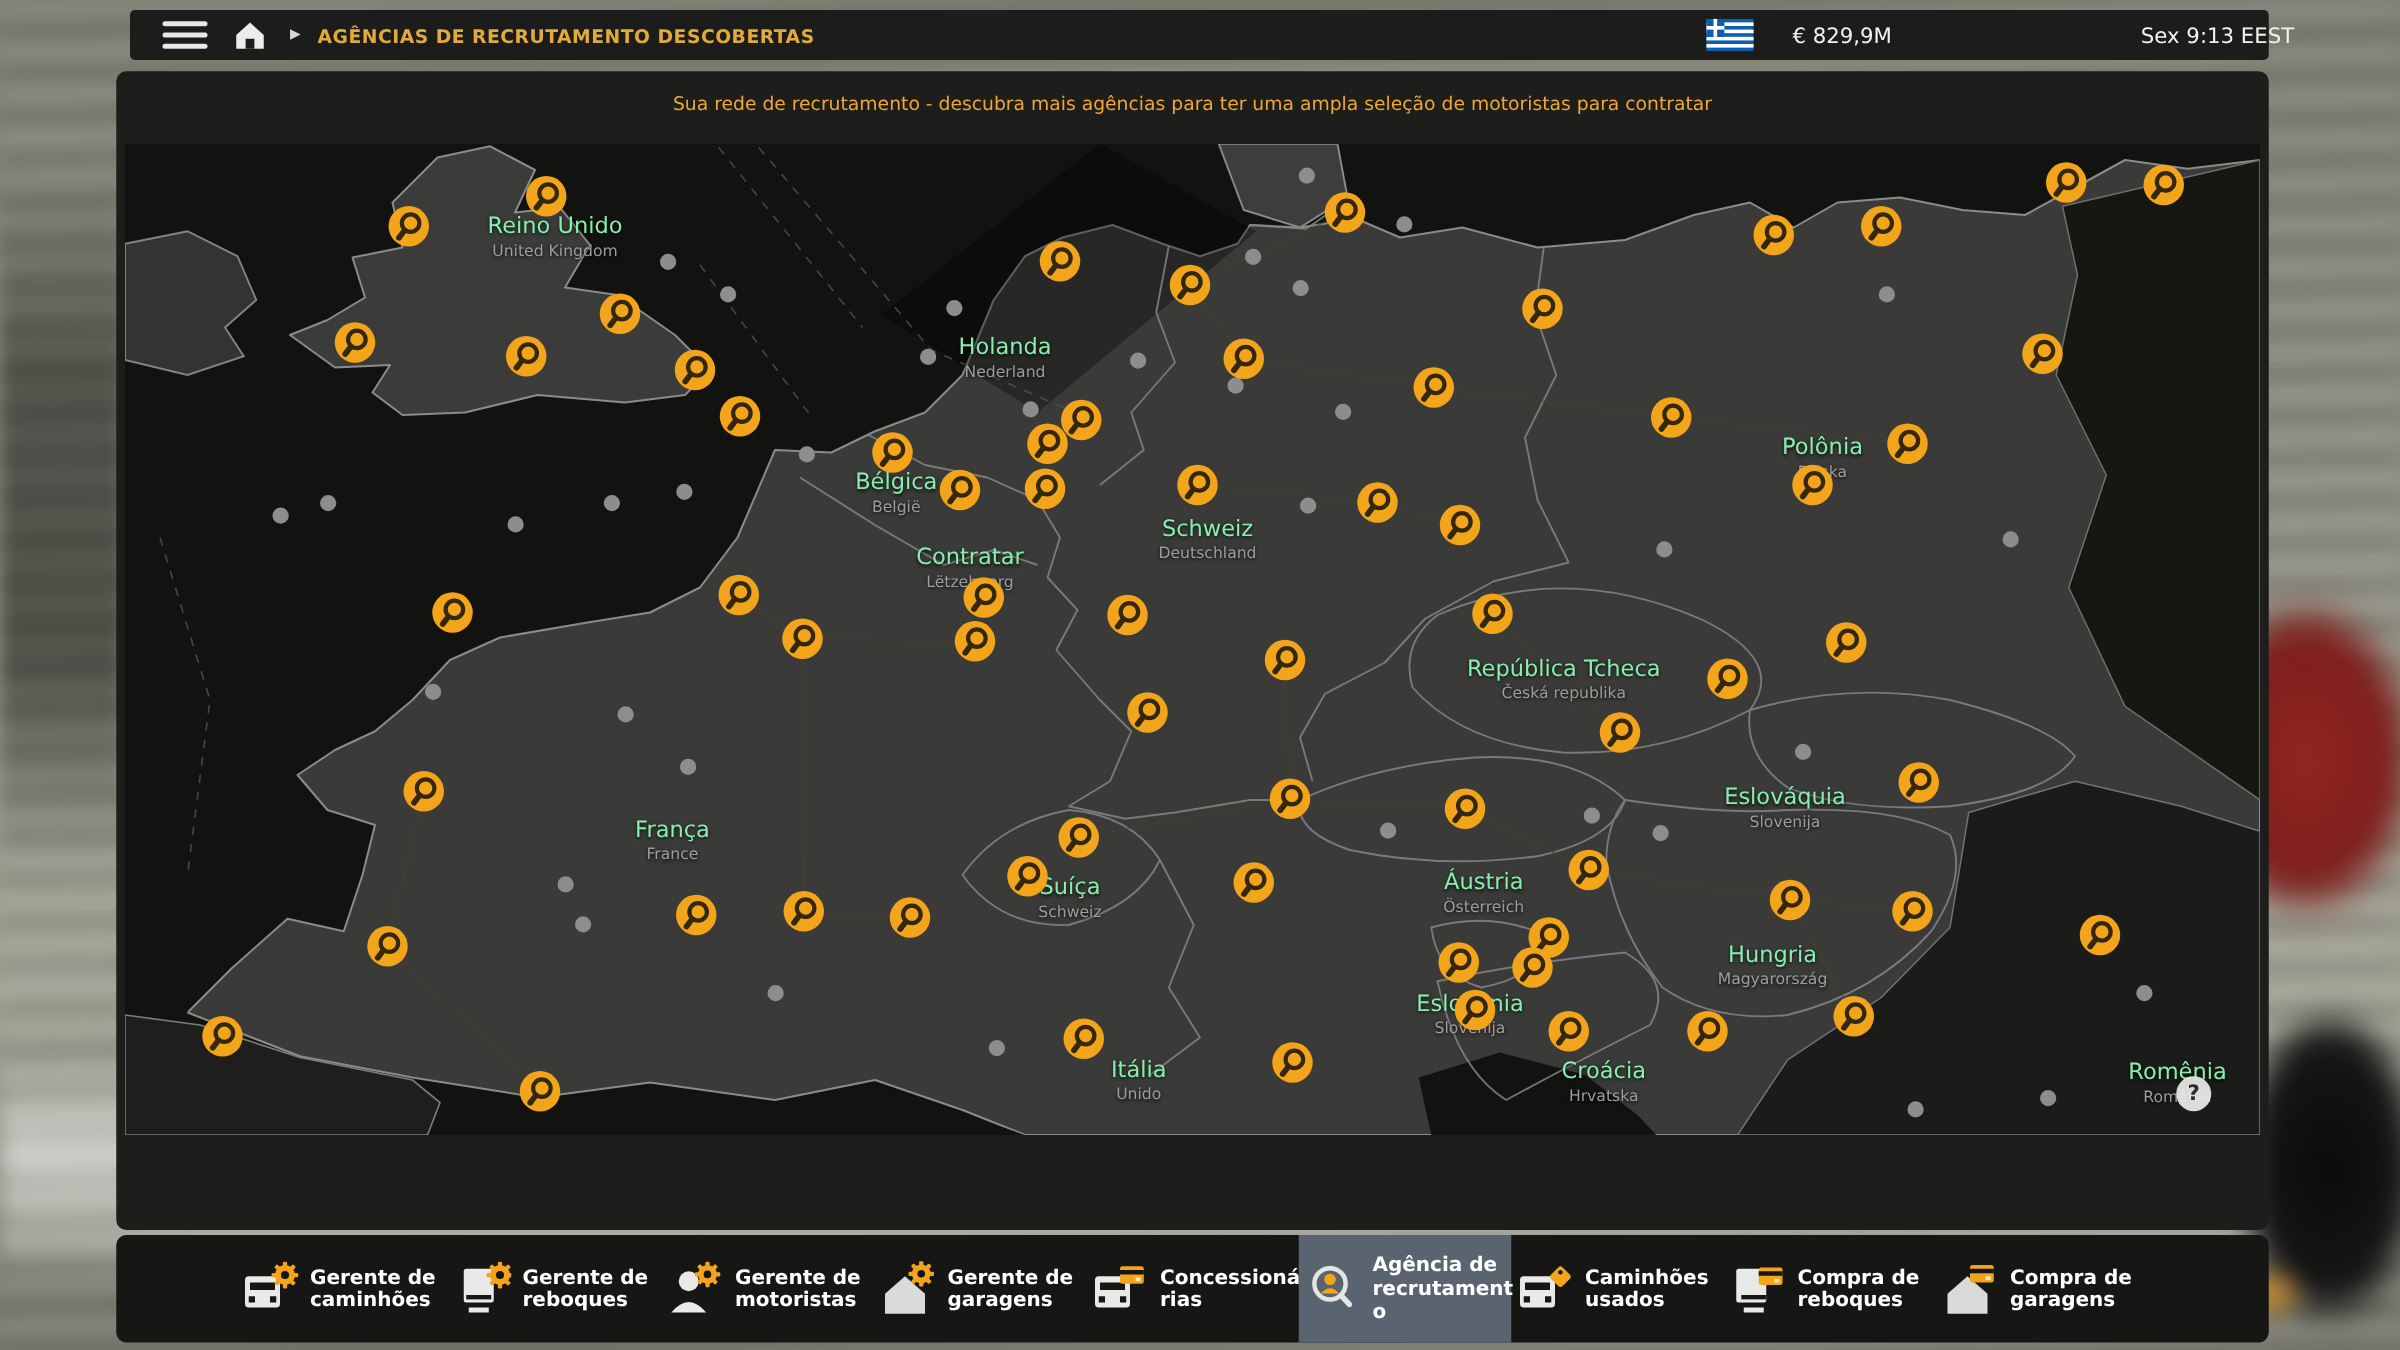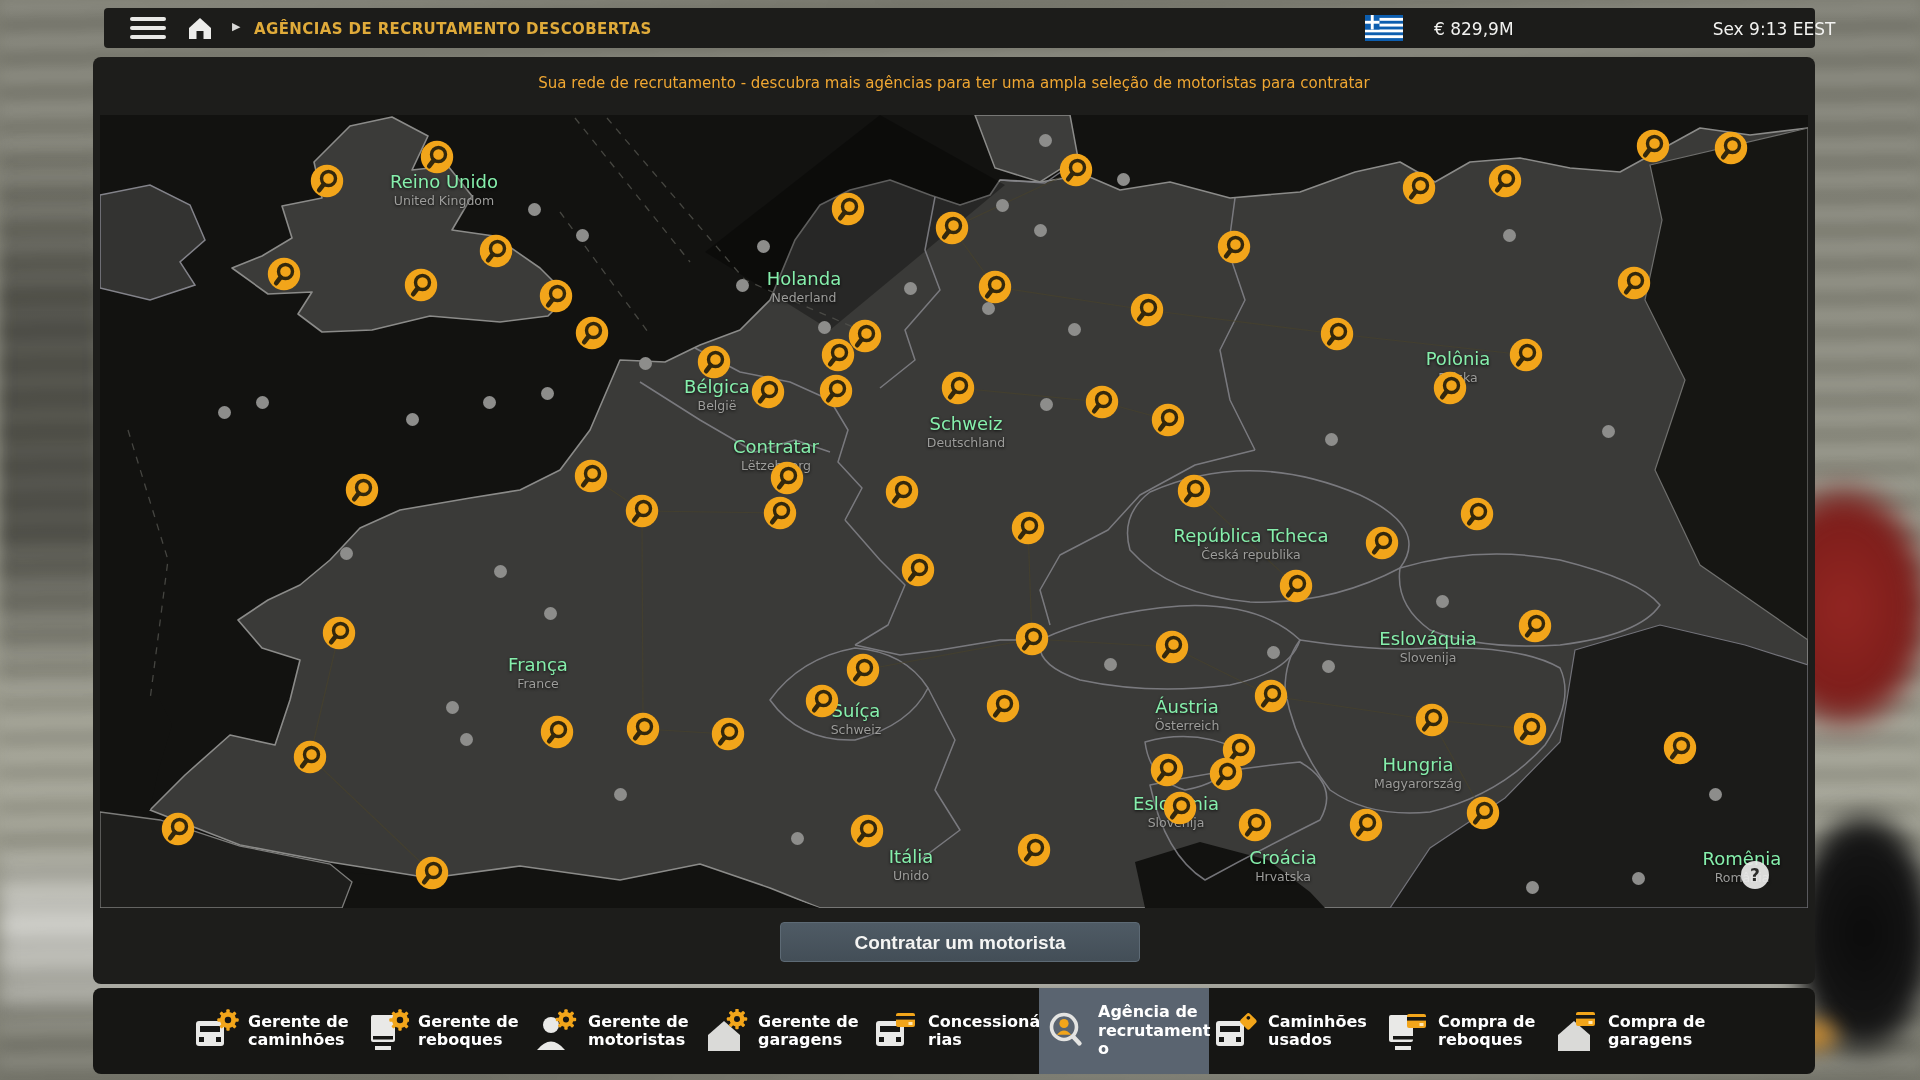--- a/index.html
+++ b/index.html
@@ -598,21 +598,20 @@
         <div class="agency" style="left: 1138px; top: 693px;"><svg width="34" height="34" viewBox="0 0 34 34">
      <circle cx="17" cy="17" r="16.2" fill="#F2A51A"></circle>
      <circle cx="18.5" cy="14.5" r="7" fill="none" stroke="#33280d" stroke-width="3.4"></circle>
      <path d="M13.5,20.5 L9.2,26.2" stroke="#33280d" stroke-width="4.6" stroke-linecap="round"></path>
    </svg></div>
       </div>
 
     <div class="help-btn">?</div>
   </div>
 
-  <button class="hire-btn">Contratar um motorista</button>
 
   <div class="toolbar" id="tabs">
       <div class="tab">
         <div class="ticon"><svg width="44" height="44" viewBox="0 0 44 44">
             <path d="M4,12 h22 a3,3 0 0 1 3,3 v19 a3,3 0 0 1 -3,3 h-22 a3,3 0 0 1 -3,-3 v-19 a3,3 0 0 1 3,-3 z" fill="#e9e9e7"></path>
    <rect x="5" y="17" width="20" height="6" fill="#161614"></rect>
    <rect x="4" y="28" width="5" height="5" fill="#161614"></rect>
             <rect x="21" y="28" width="5" height="5" fill="#161614"></rect>
             <rect x="31.3" y="0.2999999999999998" width="3.4" height="5" rx="1" fill="#F2A51A" transform="rotate(0 33 11)"></rect>
             <rect x="31.3" y="0.2999999999999998" width="3.4" height="5" rx="1" fill="#F2A51A" transform="rotate(45 33 11)"></rect>

